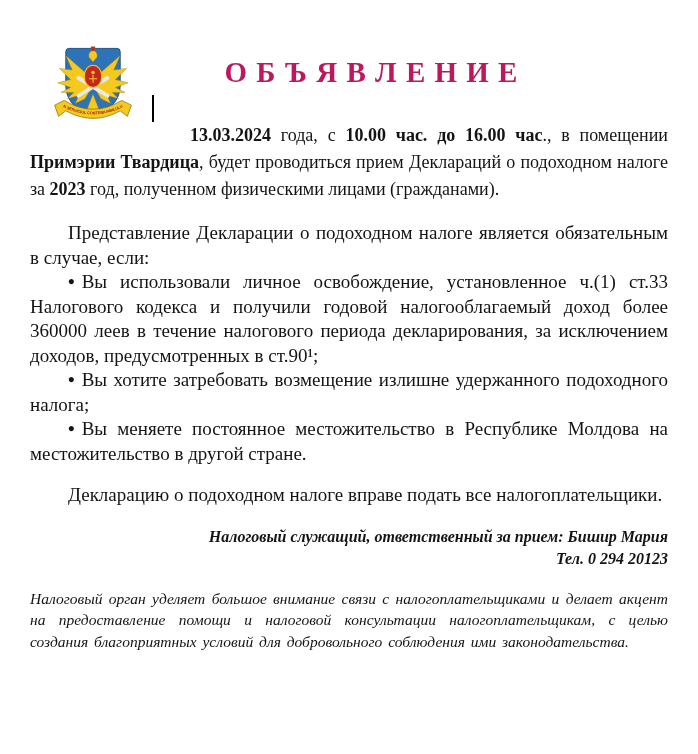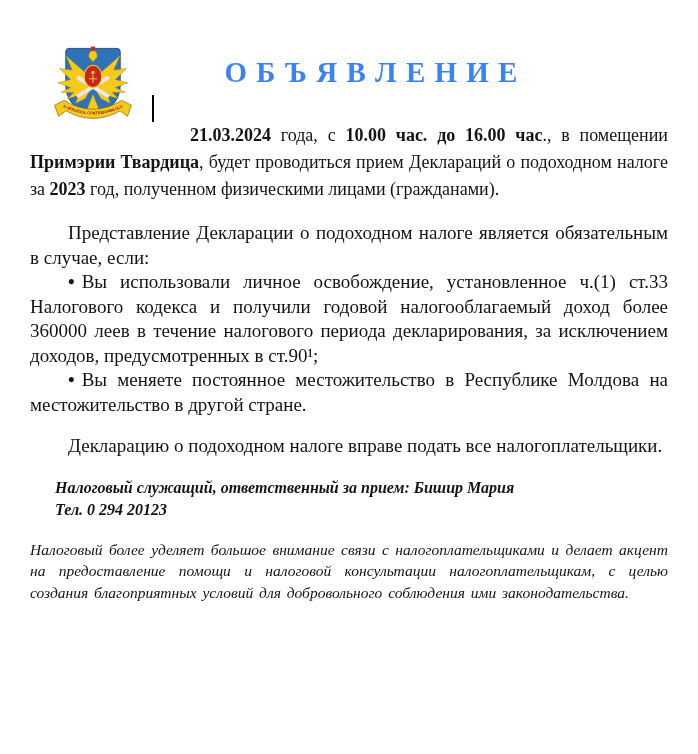--- a/index.html
+++ b/index.html
@@ -17,21 +17,21 @@
   .emblem { position: absolute; left: 53px; top: 46px; width: 80px; height: 88px; }
   .vbar { position: absolute; left: 152px; top: 95px; width: 2px; height: 27px; background: #000; }
   .title {
     position: absolute;
     left: 0; right: 0; top: 56px;
     padding-left: 45px;
     text-align: center;
     font-size: 29px;
     font-weight: bold;
     letter-spacing: 1px;
-    color: #3b82f6;
+    color: #be185d;
     white-space: nowrap;
   }
   .content { padding: 0 30px; }
   p { margin: 0; }
   .intro {
     margin-top: 10px;
     font-size: 18px;
     line-height: 27px;
     text-align: justify;
     text-indent: 160px;
@@ -46,20 +46,21 @@
   .bullet { text-indent: 38px; }
   .bullet .marker { font-weight: bold; padding-right: 7px; }
   .closing { text-indent: 38px; margin-top: 17px; }
   .contact {
     margin-top: 18px;
     margin-left: 25px;
     font-weight: bold;
     font-style: italic;
     font-size: 16px;
     line-height: 22px;
+    text-align: right;
   }
   .footer {
     margin-top: 18px;
     font-style: italic;
     font-size: 15.5px;
     line-height: 21.5px;
     text-align: justify;
     word-spacing: 2px;
   }
   b { font-weight: bold; }
@@ -97,30 +98,31 @@
           <textPath href="#ribbonPath" startOffset="50%">ÎN SERVICIUL CONTRIBUABILULUI</textPath>
         </text>
       </svg>
     </div>
     <div class="vbar"></div>
     <h1 class="title">О Б Ъ Я В Л Е Н И Е</h1>
   </div>
 
   <div class="content">
 
-    <p class="intro"><b>21.03.2024</b><span> года, с </span><b>10.00 час. до 16.00 час</b><span>., в помещении </span><b>Примэрии Твардица</b><span>, будет проводиться прием Деклараций о подоходном налоге за </span><b>2023</b><span> год, полученном физическими лицами (гражданами).</span></p>
+    <p class="intro"><b>13.03.2024</b><span> года, с </span><b>10.00 час. до 16.00 час</b><span>., в помещении </span><b>Примэрии Твардица</b><span>, будет проводиться прием Деклараций о подоходном налоге за </span><b>2023</b><span> год, полученном физическими лицами (гражданами).</span></p>
 
     <p class="para">Представление Декларации о подоходном налоге является обязательным в случае, если:</p>
 
     <p class="bullet"><span class="marker">•</span><span>Вы использовали личное освобождение, установленное ч.(1) ст.33 Налогового кодекса и получили годовой налогооблагаемый доход более 360000 леев в течение налогового периода декларирования, за исключением доходов, предусмотренных в ст.90¹;</span></p>
+    <p class="bullet"><span class="marker">•</span><span>Вы хотите затребовать возмещение излишне удержанного подоходного налога;</span></p>
     <p class="bullet"><span class="marker">•</span><span>Вы меняете постоянное местожительство в Республике Молдова на местожительство в другой стране.</span></p>
 
     <p class="closing">Декларацию о подоходном налоге вправе подать все налогоплательщики.</p>
 
     <div class="contact">
       <p>Налоговый служащий, ответственный за прием: Бишир Мария</p>
       <p>Тел. 0 294 20123</p>
     </div>
 
-    <p class="footer">Налоговый более уделяет большое внимание связи с налогоплательщиками и делает акцент на предоставление помощи и налоговой консультации налогоплательщикам, с целью создания благоприятных условий для добровольного соблюдения ими законодательства.</p>
+    <p class="footer">Налоговый орган уделяет большое внимание связи с налогоплательщиками и делает акцент на предоставление помощи и налоговой консультации налогоплательщикам, с целью создания благоприятных условий для добровольного соблюдения ими законодательства.</p>
 
   </div>
 </div>
 
 </body></html>

